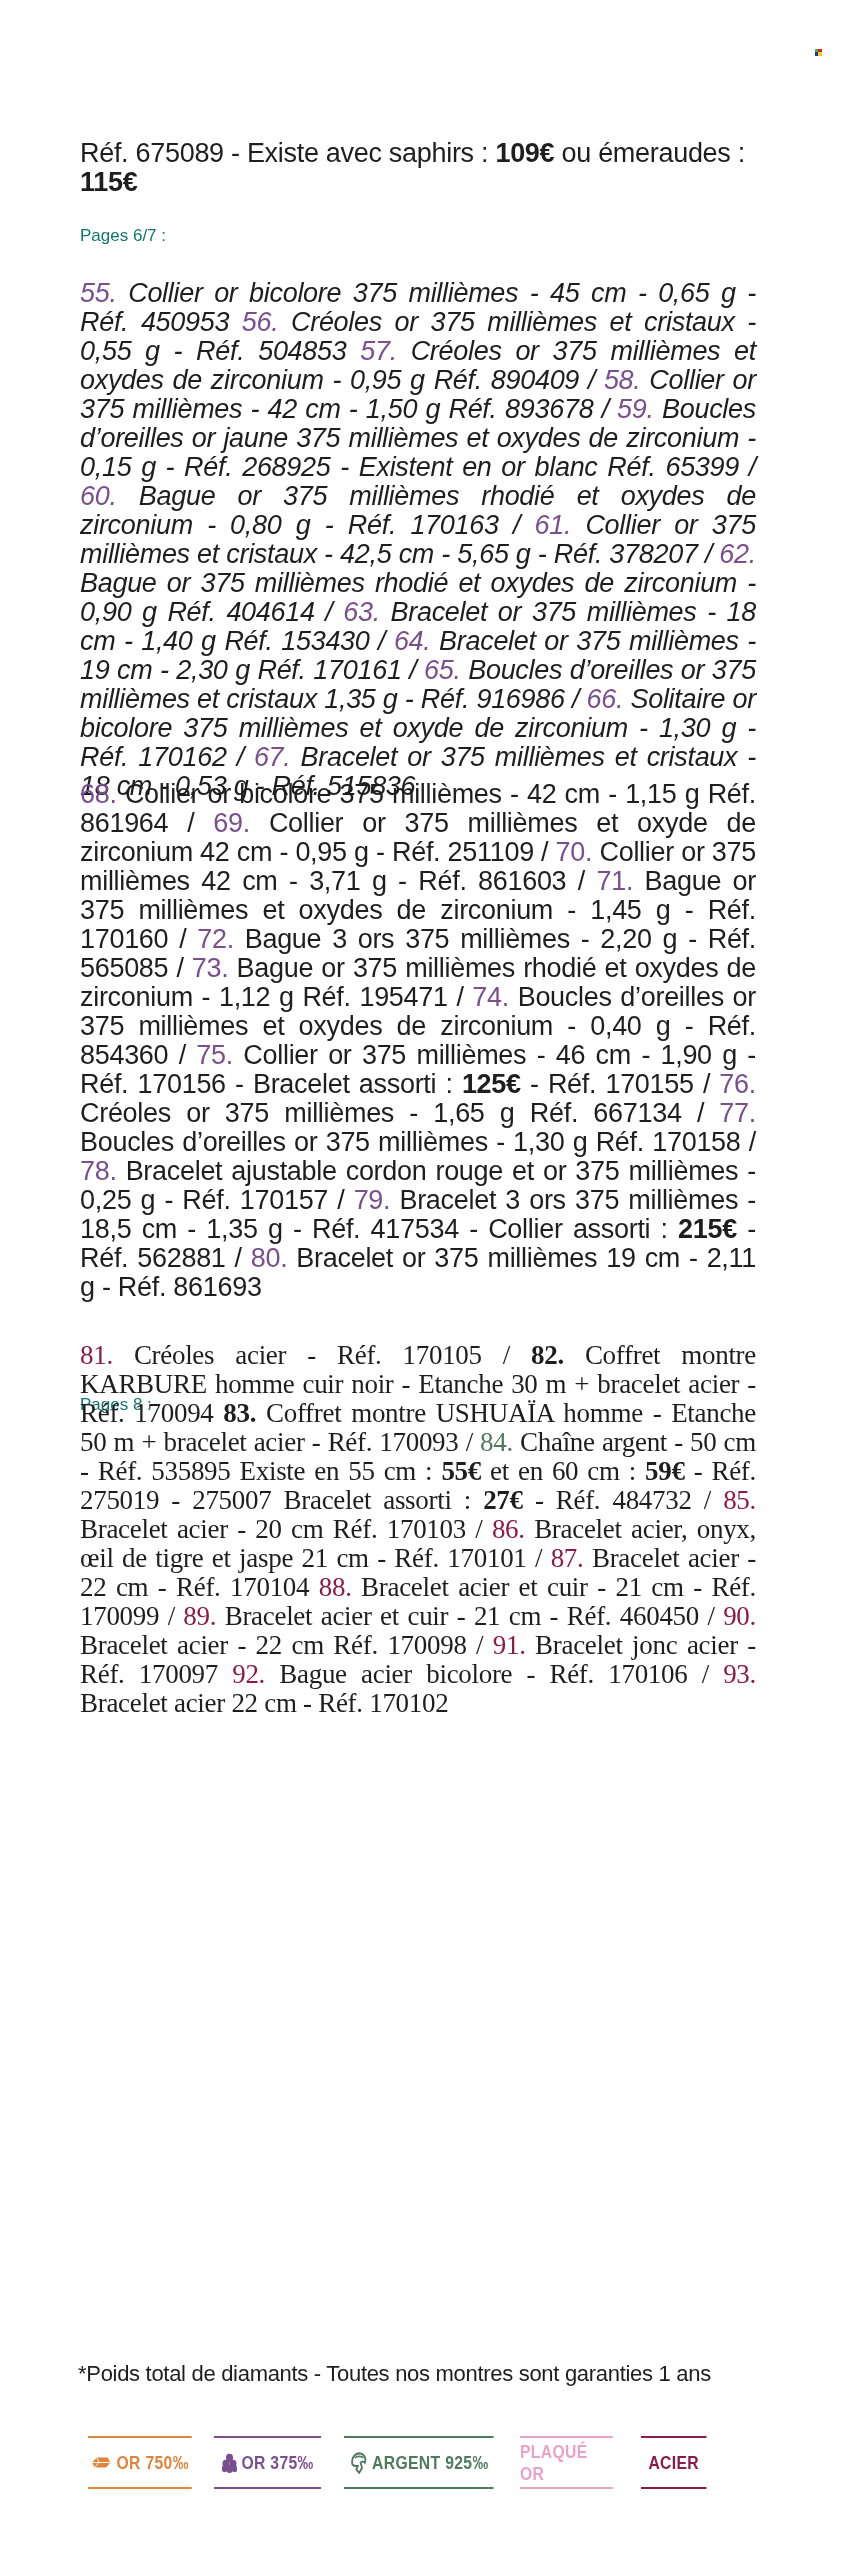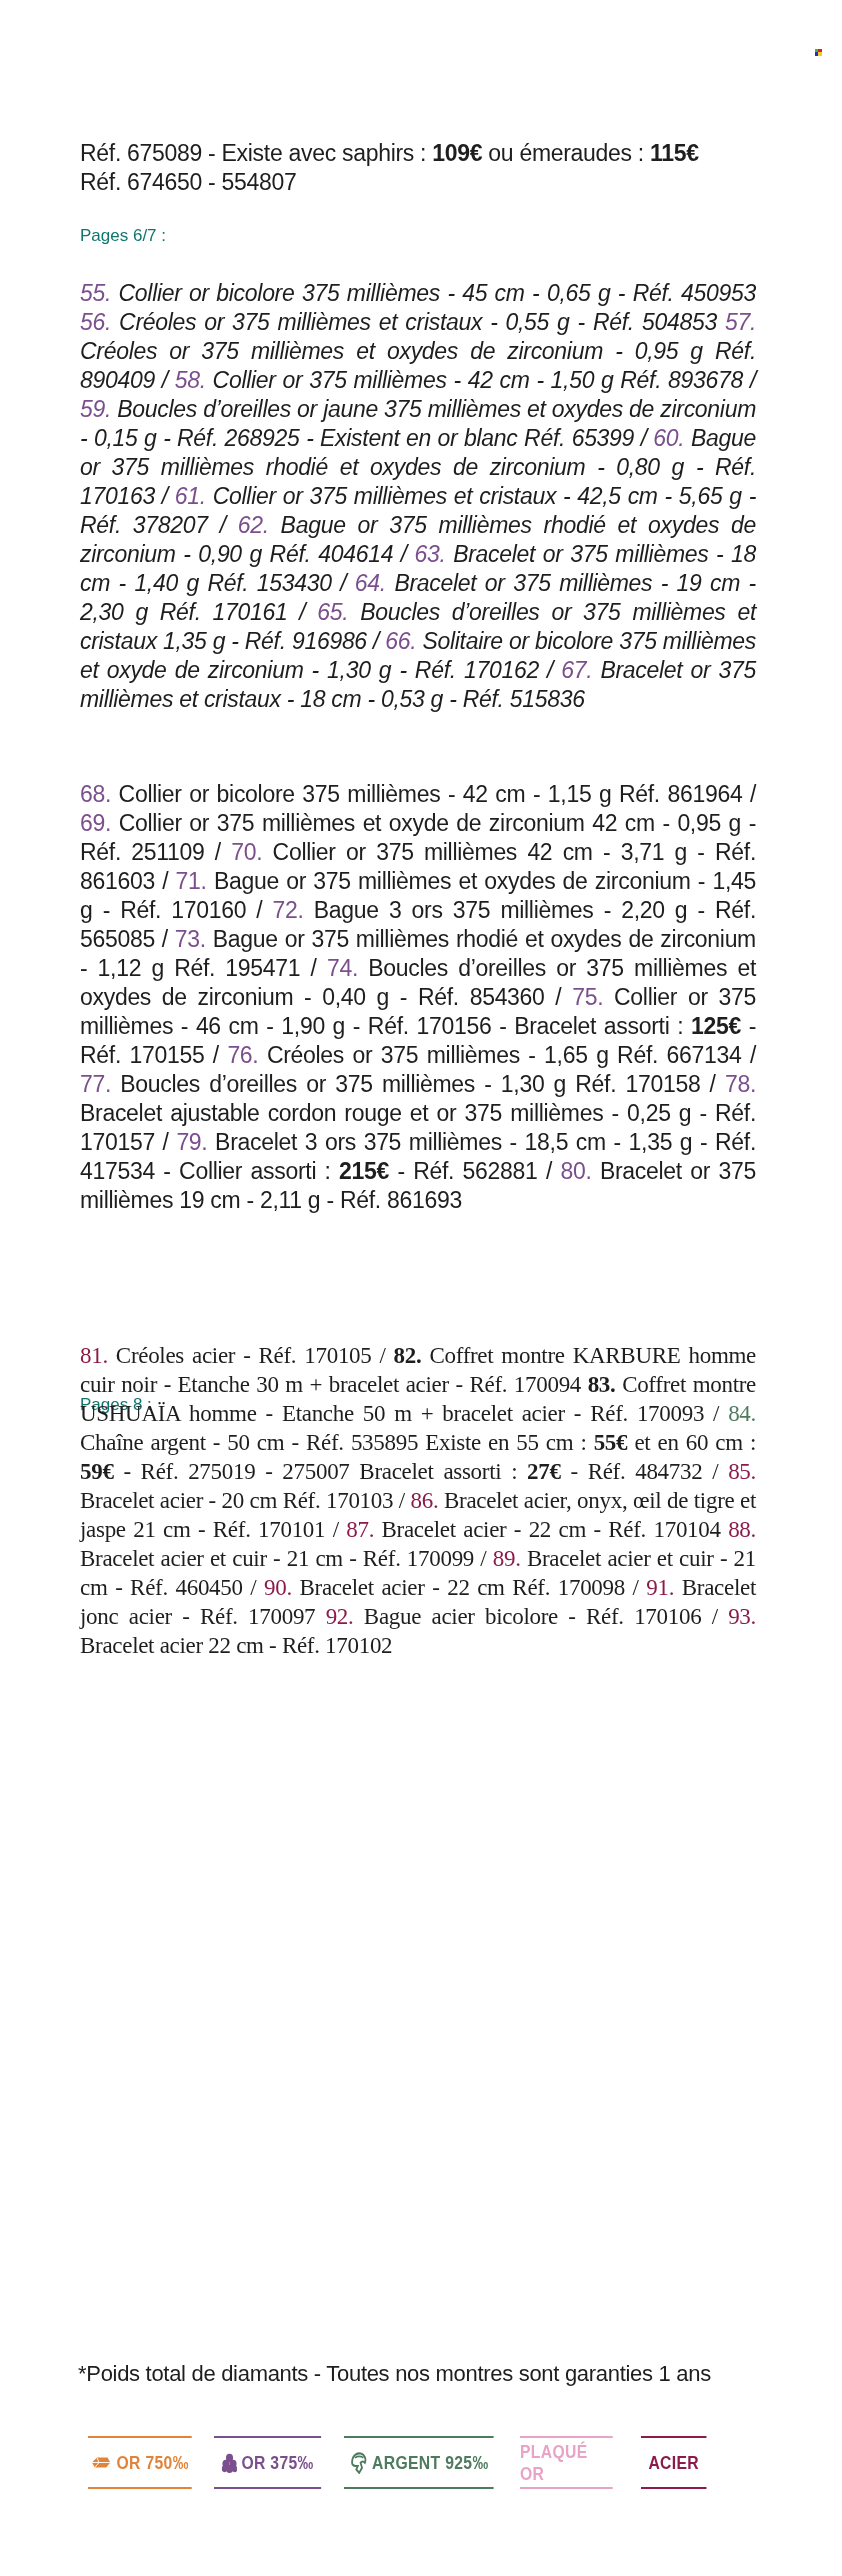--- a/index.html
+++ b/index.html
@@ -1,21 +1,21 @@
 <!DOCTYPE html>
 <html style="font-size:13.4px"><head>
 <meta charset="utf-8">
 <style>
   html, body { margin:0; padding:0; background:#ffffff; }
   body { width:842px; height:2576px; position:relative; overflow:hidden;
          font-family:"Liberation Sans", "DejaVu Sans", sans-serif; color:#1e1e1e; }
   .corner-icon { position:absolute; left:815px; top:49px; width:6.7px; height:6.7px;
                  display:grid; grid-template-columns:3.4px 3.4px; grid-template-rows:3.4px 3.4px; }
   .corner-icon span { display:block; }
-  .block { position:absolute; left:80px; width:676px; font-size:23px; line-height:29px;
+  .block { position:absolute; left:80px; width:676px; font-size:27px; line-height:29px;
            text-align:justify; letter-spacing:-0.3px; }
   .block p { margin:0; }
   .heading { position:absolute; left:80px; font-size:17px; line-height:29px; color:#0f766e; }
   .num { font-weight:normal; }
   .num.purple { color:#7b4f8e; }
   .num.crimson { color:#8c1a4a; }
   .num.green { color:#4e7a5e; }
   .num.black { color:#1e1e1e; font-weight:bold; }
   b { font-weight:bold; }
   .footnote { position:absolute; left:78px; top:2359px; font-size:22px; line-height:29px; letter-spacing:-0.3px; }
@@ -31,21 +31,20 @@
 
 <div class="corner-icon">
   <span style="background:#3dbb3d"></span>
     <span style="background:#e02020"></span>
   <span style="background:#2030c0"></span>
     <span style="background:#f0d020"></span>
 </div>
 
 <div class="block" style="top:139px; text-align:left;">
   <p><span>Réf. 675089 - Existe avec saphirs : </span><b>109€</b><span> ou émeraudes : </span><b>115€</b></p>
-  <p>Réf. 674650 - 554807</p>
 </div>
 
 <div class="heading" style="top:221px;">Pages 6/7 :</div>
 
 <div class="block" style="top:279px;font-style:italic;">
   <p id="para1"><span class="num purple">55.</span><span> Collier or bicolore 375 millièmes - 45 cm - 0,65 g - Réf. 450953 </span><span class="num purple">56.</span><span> Créoles or 375 millièmes et cristaux - 0,55 g - Réf. 504853 </span><span class="num purple">57.</span><span> Créoles or 375 millièmes et oxydes de zirconium - 0,95 g Réf. 890409 / </span><span class="num purple">58.</span><span> Collier or 375 millièmes - 42 cm - 1,50 g Réf. 893678 / </span><span class="num purple">59.</span><span> Boucles d’oreilles or jaune 375 millièmes et oxydes de zirconium - 0,15 g - Réf. 268925 - Existent en or blanc Réf. 65399 / </span><span class="num purple">60.</span><span> Bague or 375 millièmes rhodié et oxydes de zirconium - 0,80 g - Réf. 170163 / </span><span class="num purple">61.</span><span> Collier or 375 millièmes et cristaux - 42,5 cm - 5,65 g - Réf. 378207 / </span><span class="num purple">62.</span><span> Bague or 375 millièmes rhodié et oxydes de zirconium - 0,90 g Réf. 404614 / </span><span class="num purple">63.</span><span> Bracelet or 375 millièmes - 18 cm - 1,40 g Réf. 153430 / </span><span class="num purple">64.</span><span> Bracelet or 375 millièmes - 19 cm - 2,30 g Réf. 170161 / </span><span class="num purple">65.</span><span> Boucles d’oreilles or 375 millièmes et cristaux 1,35 g - Réf. 916986 / </span><span class="num purple">66.</span><span> Solitaire or bicolore 375 millièmes et oxyde de zirconium - 1,30 g - Réf. 170162 / </span><span class="num purple">67.</span><span> Bracelet or 375 millièmes et cristaux - 18 cm - 0,53 g - Réf. 515836</span></p>
 </div>
 
 <div class="block" style="top:780px;">
   <p><span class="num purple">68.</span><span> Collier or bicolore 375 millièmes - 42 cm - 1,15 g Réf. 861964 / </span><span class="num purple">69.</span><span> Collier or 375 millièmes et oxyde de zirconium 42 cm - 0,95 g - Réf. 251109 / </span><span class="num purple">70.</span><span> Collier or 375 millièmes 42 cm - 3,71 g - Réf. 861603 / </span><span class="num purple">71.</span><span> Bague or 375 millièmes et oxydes de zirconium - 1,45 g - Réf. 170160 / </span><span class="num purple">72.</span><span> Bague 3 ors 375 millièmes - 2,20 g - Réf. 565085 / </span><span class="num purple">73.</span><span> Bague or 375 millièmes rhodié et oxydes de zirconium - 1,12 g Réf. 195471 / </span><span class="num purple">74.</span><span> Boucles d’oreilles or 375 millièmes et oxydes de zirconium - 0,40 g - Réf. 854360 / </span><span class="num purple">75.</span><span> Collier or 375 millièmes - 46 cm - 1,90 g - Réf. 170156 - Bracelet assorti : </span><b>125€</b><span> - Réf. 170155 / </span><span class="num purple">76.</span><span> Créoles or 375 millièmes - 1,65 g Réf. 667134 / </span><span class="num purple">77.</span><span> Boucles d’oreilles or 375 millièmes - 1,30 g Réf. 170158 / </span><span class="num purple">78.</span><span> Bracelet ajustable cordon rouge et or 375 millièmes - 0,25 g - Réf. 170157 / </span><span class="num purple">79.</span><span> Bracelet 3 ors 375 millièmes - 18,5 cm - 1,35 g - Réf. 417534 - Collier assorti : </span><b>215€</b><span> - Réf. 562881 / </span><span class="num purple">80.</span><span> Bracelet or 375 millièmes 19 cm - 2,11 g - Réf. 861693</span></p>

